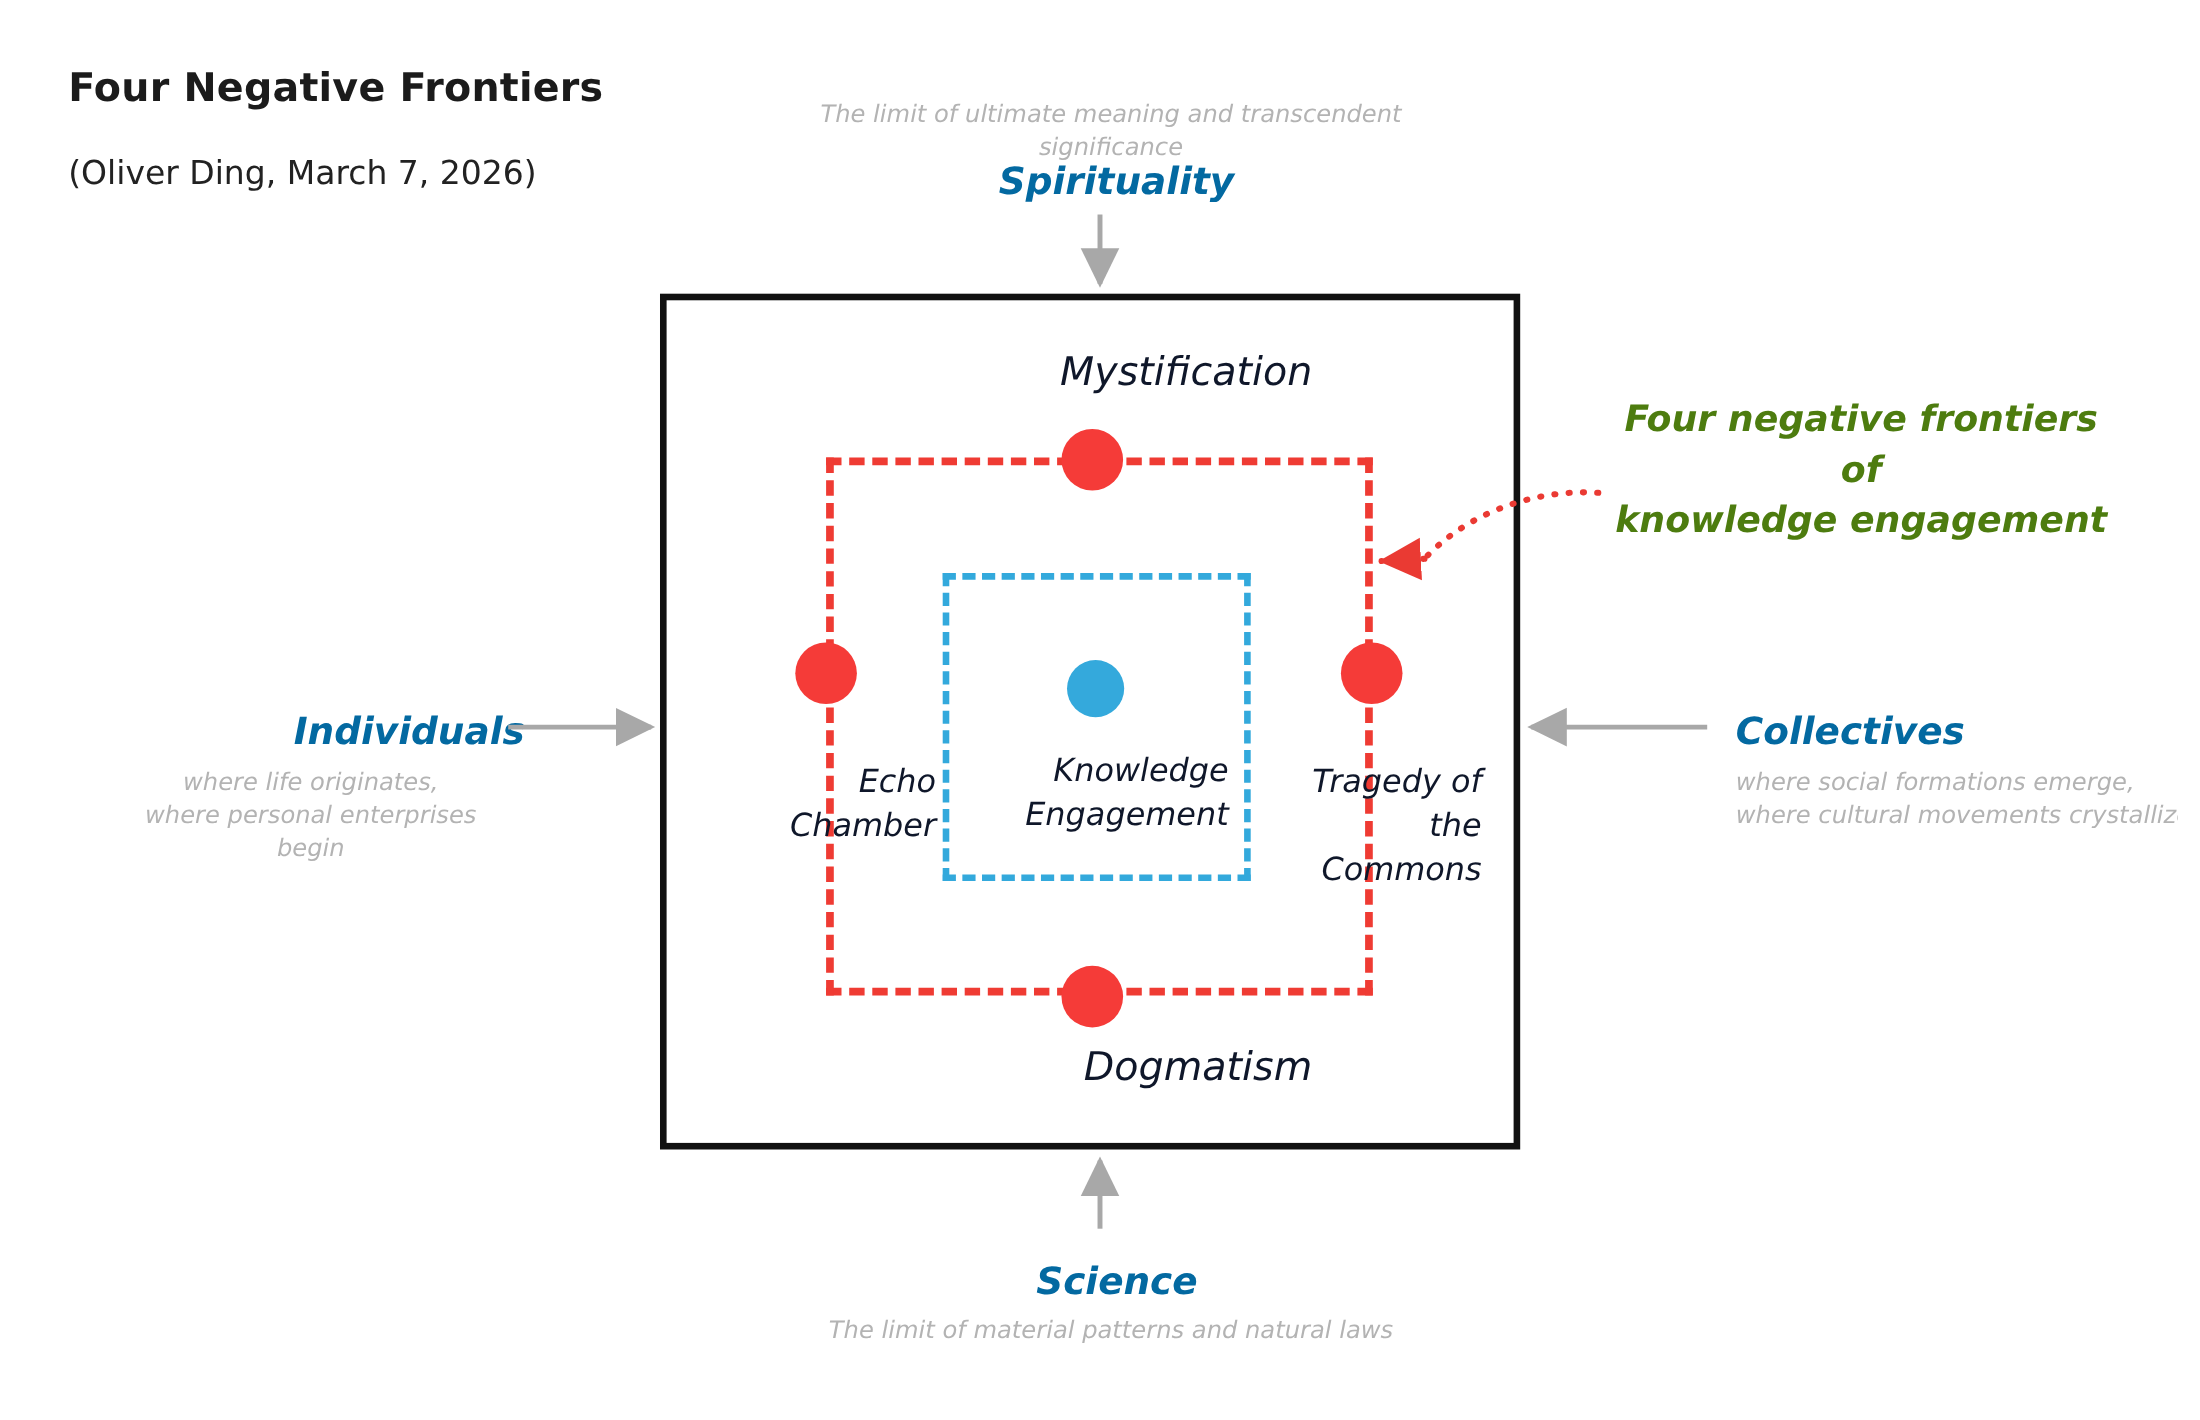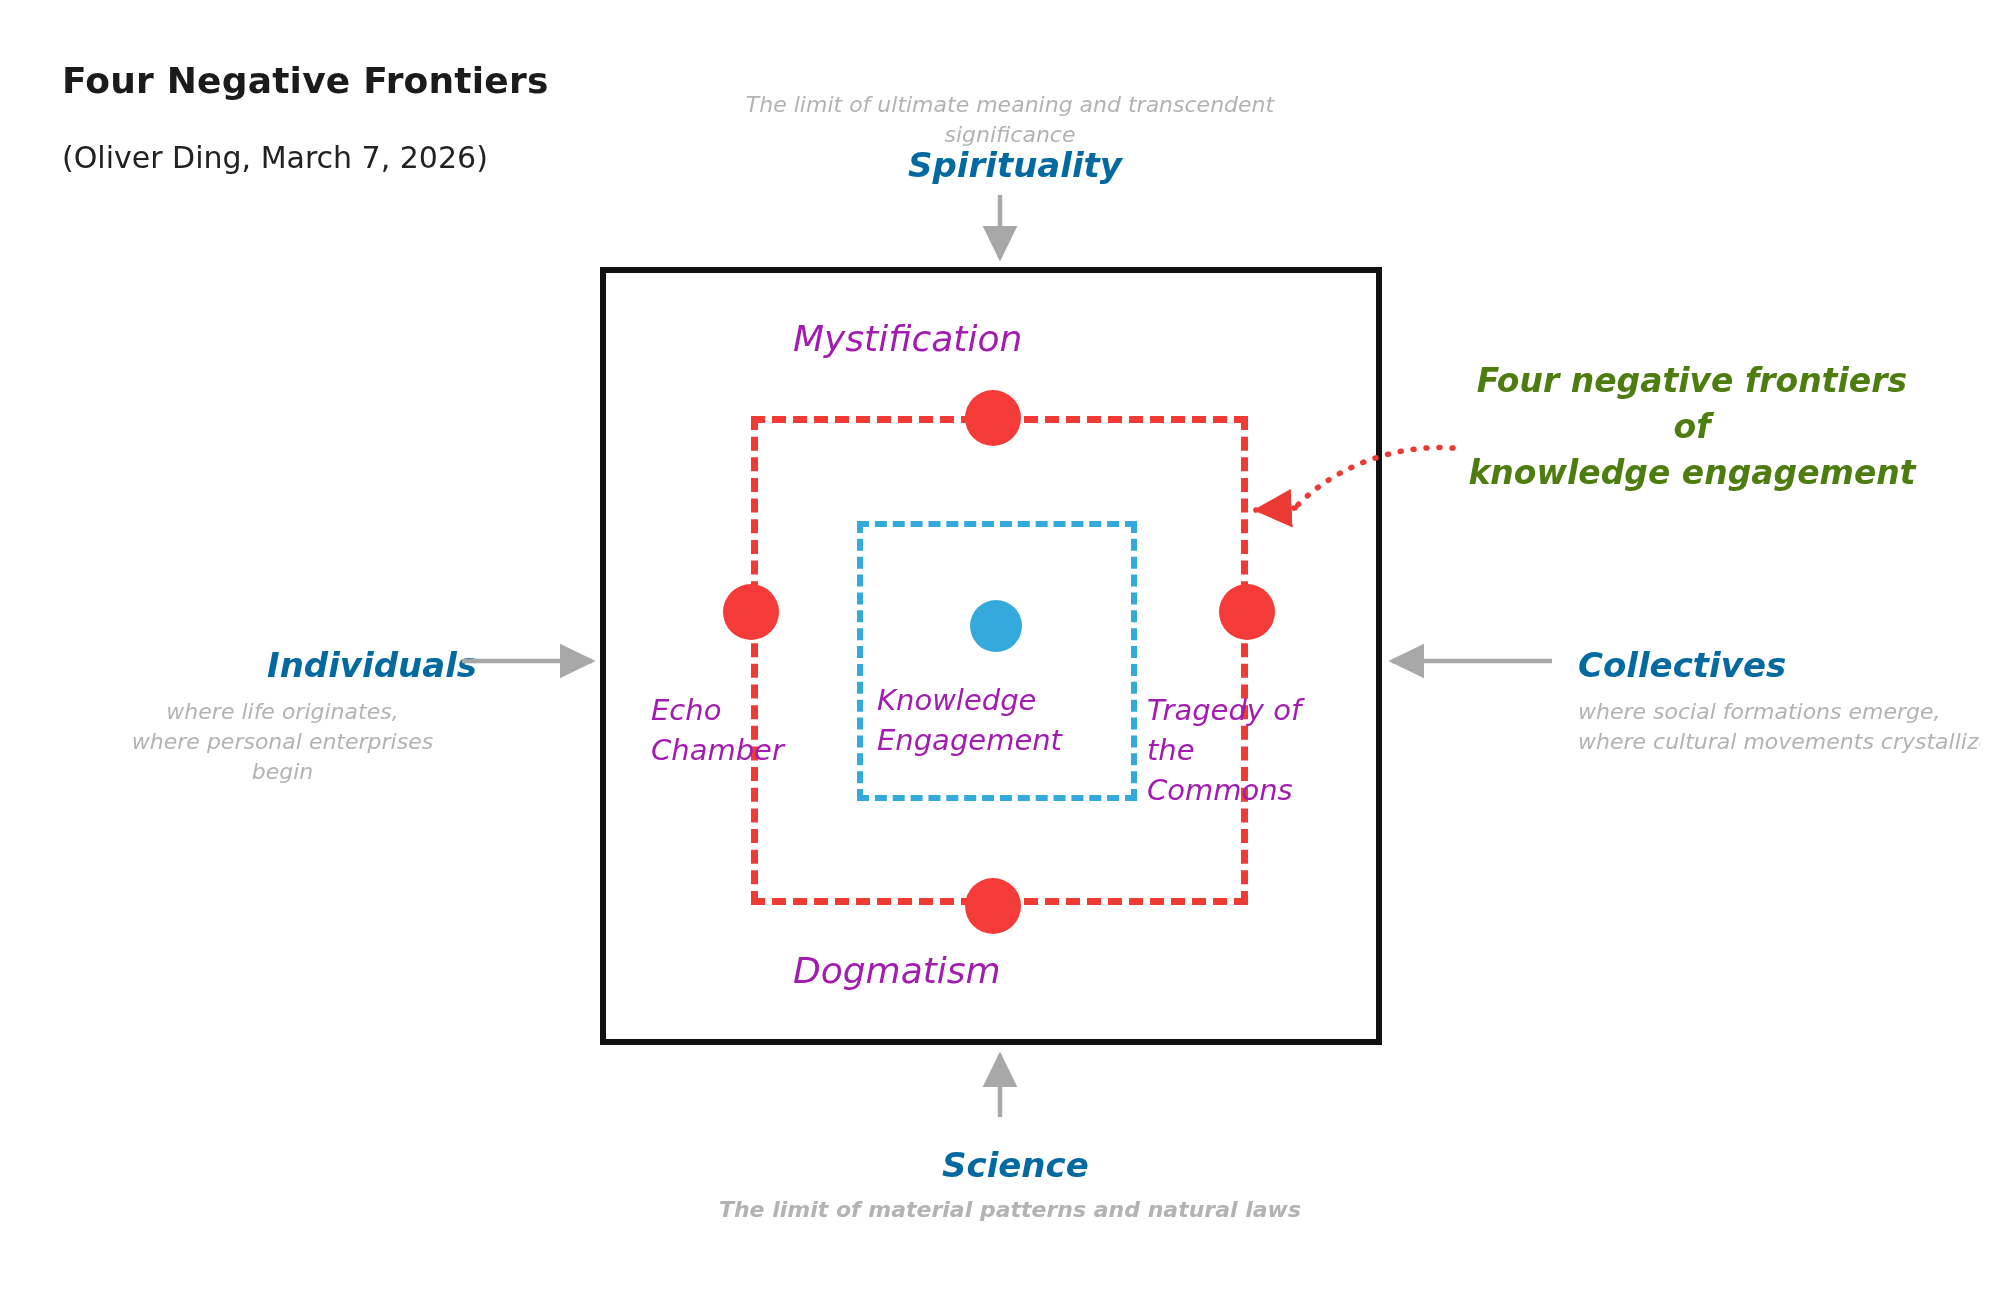--- a/index.html
+++ b/index.html
@@ -86,24 +86,24 @@
   #dot-mystification { left: 965px; top: 390px; width: 56px; height: 56px; }
   #dot-echo          { left: 723px; top: 584px; width: 56px; height: 56px; }
   #dot-tragedy       { left: 1219px; top: 584px; width: 56px; height: 56px; }
   #dot-dogmatism     { left: 965px; top: 878px; width: 56px; height: 56px; }
   #dot-center        { left: 970px; top: 600px; width: 52px; height: 52px; }
 
   
   .node-label {
     position: absolute;
     font-style: italic;
-    color: #a21caf;
+    color: #0f172a;
     font-size: 32px;
     line-height: 38px;
-    text-align: left;
+    text-align: right;
     white-space: pre-line;
   }
   #label-mystification {
     left: 793px; top: 320px; width: 400px; font-size: 36px;
   }
   #label-dogmatism {
     left: 793px; top: 952px; width: 400px; font-size: 36px;
   }
   #label-echo {
     left: 651px; top: 690px; width: 200px; font-size: 29px; line-height: 40px;
@@ -130,21 +130,21 @@
     color: #b3b3b3;
     font-size: 22px;
     line-height: 30px;
     white-space: pre-line;
   }
 
   #spirituality-name { left: 908px; top: 145px; }
   #spirituality-desc { left: 700px; top: 90px; width: 620px; text-align: center; }
 
   #science-name { left: 942px; top: 1145px; }
-  #science-desc { left: 700px; top: 1195px; width: 620px; text-align: center; font-weight: bold; }
+  #science-desc { left: 700px; top: 1195px; width: 620px; text-align: center; }
 
   #individuals-name { left: 267px; top: 645px; }
   #individuals-desc { left: 110px; top: 697px; width: 345px; text-align: center; }
 
   #collectives-name { left: 1578px; top: 645px; }
   #collectives-desc { left: 1578px; top: 697px; width: 420px; text-align: left; }
 
   
   #annotation-red {
     position: absolute;

